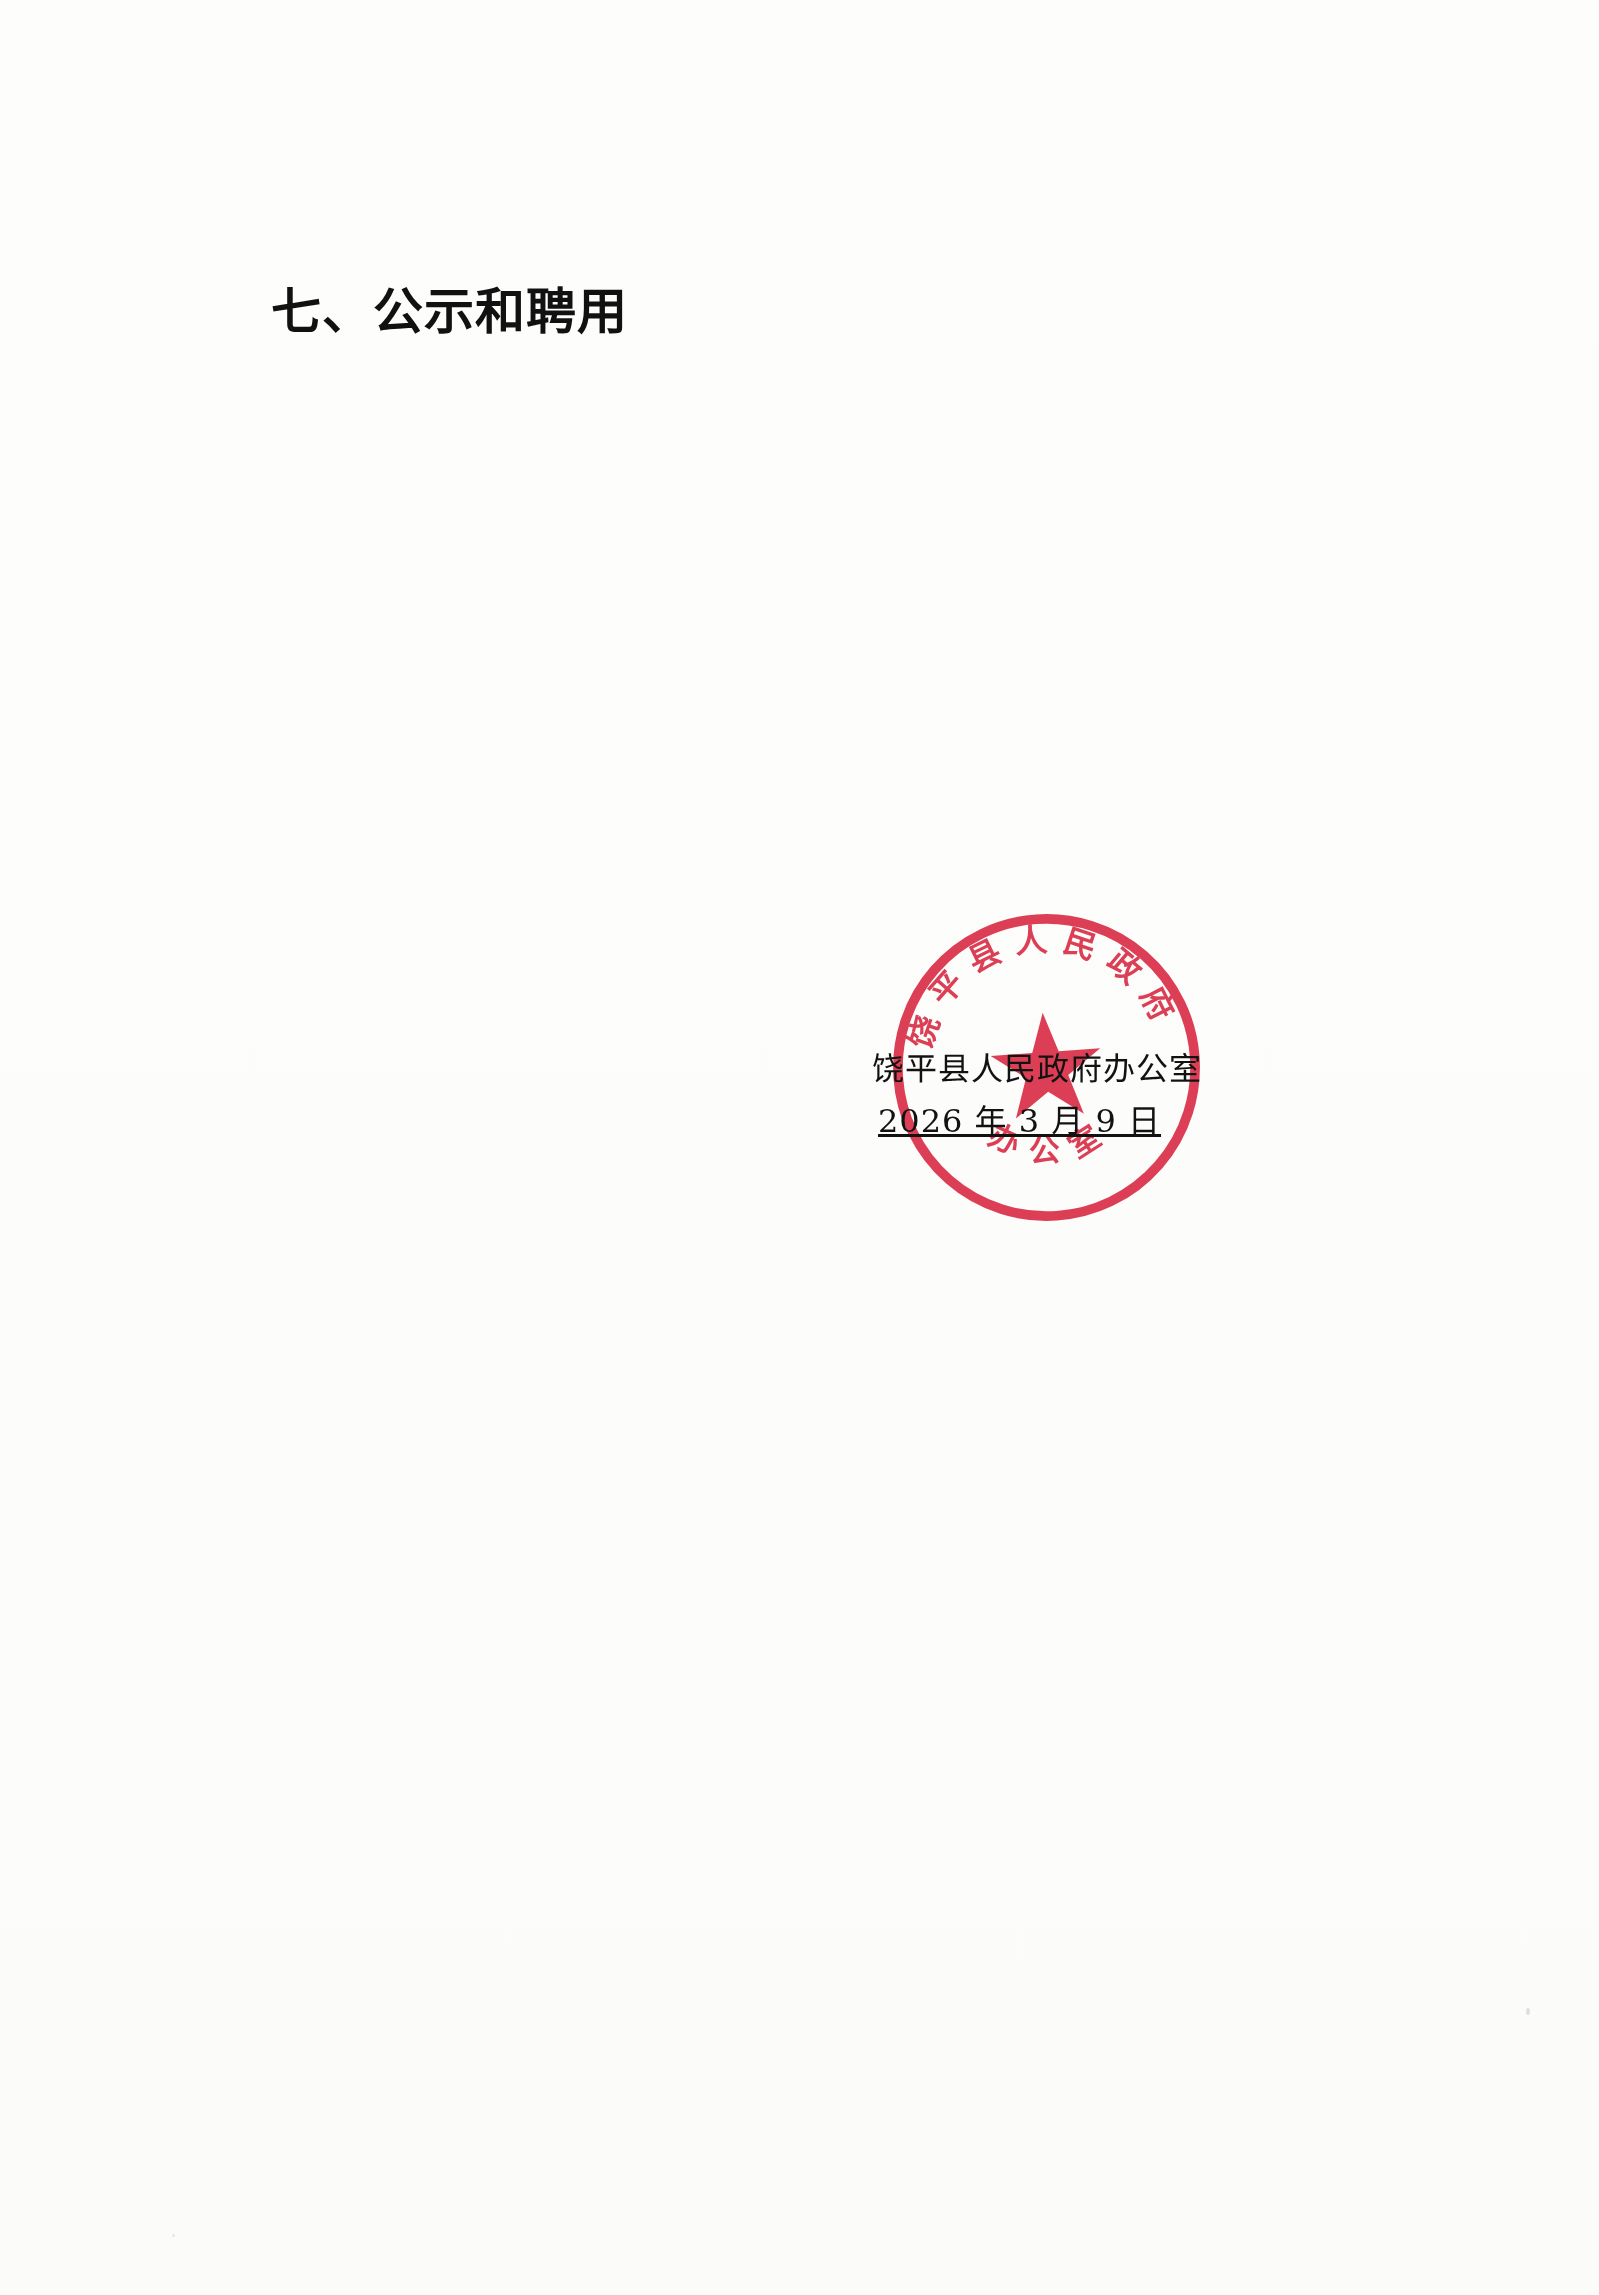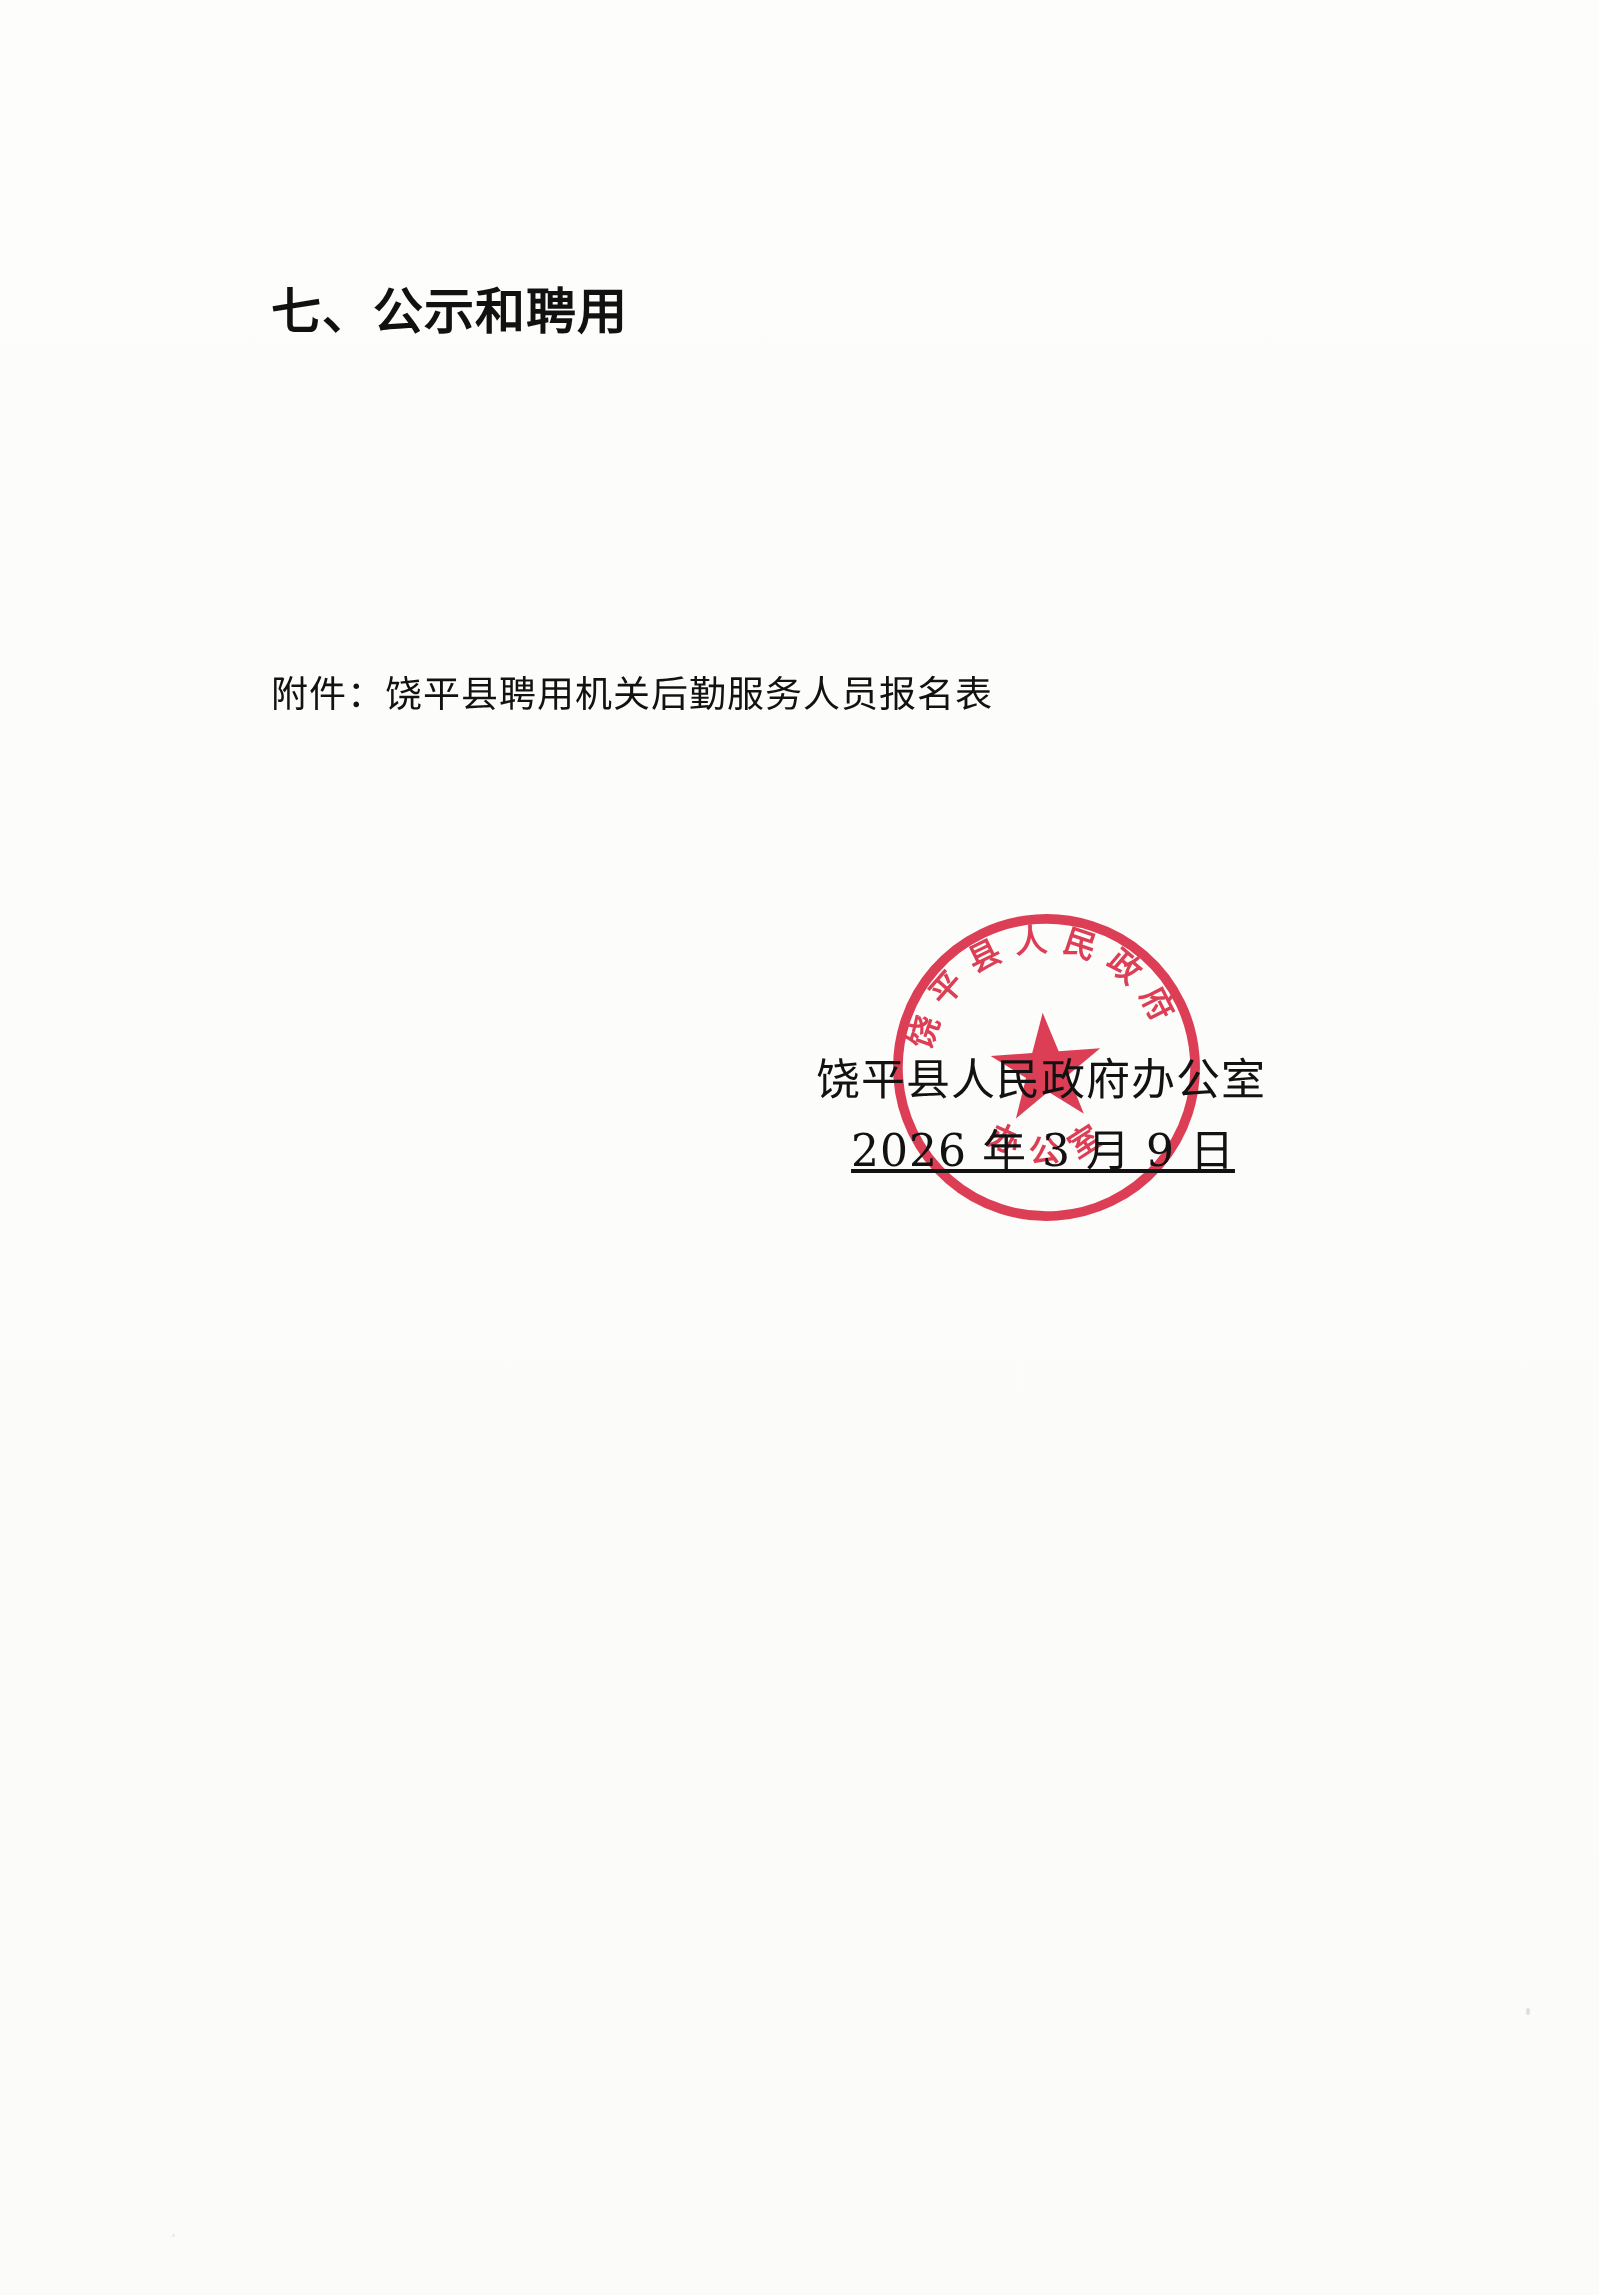--- a/index.html
+++ b/index.html
@@ -64,29 +64,28 @@
     left: 271px;
     top: 664px;
     font-size: 37px;
     letter-spacing: 1px;
     color: #121212;
     white-space: nowrap;
   }
 
   .signature-block {
     position: absolute;
-    left: 816px;
+    left: 872px;
     top: 1044px;
     width: 448px;
-    font-size: 44px;
+    font-size: 32px;
     line-height: 1.62;
     letter-spacing: 1px;
     color: #121212;
     z-index: 3;
-    text-align: center;
   }
   .signature-block .sig-line {
     white-space: nowrap;
   }
   .signature-block .sig-date {
     margin-left: 6px;
     white-space: nowrap;
     text-decoration: underline;
   }
 
@@ -118,21 +117,20 @@
 </style>
 </head>
 <body>
 
 <div class="page">
   <div class="content">
 
     <div class="section-heading">七、公示和聘用</div>
 
 
-    <div class="attachment-line">附件：饶平县聘用机关后勤服务人员报名表</div>
 
     <div class="seal">
       <svg viewBox="0 0 200 200" xmlns="http://www.w3.org/2000/svg">
         <defs>
           <path id="topArc" d="M 28,100 A 72,72 0 0 1 172,100"></path>
           <path id="botArc" d="M 42,100 A 58,58 0 0 0 158,100"></path>
         </defs>
         <circle cx="100" cy="100" r="92" fill="none" stroke="#d8263f" stroke-width="6"></circle>
         <polygon fill="#d8263f" points="100,66 108.2,90.5 134,90.5 113.1,105.6 121.1,130.2 100,115 78.9,130.2 86.9,105.6 66,90.5 91.8,90.5"></polygon>
         <text font-family="'DejaVu Sans','Liberation Sans',sans-serif" font-size="20" font-weight="bold" fill="#d8263f" letter-spacing="8">

